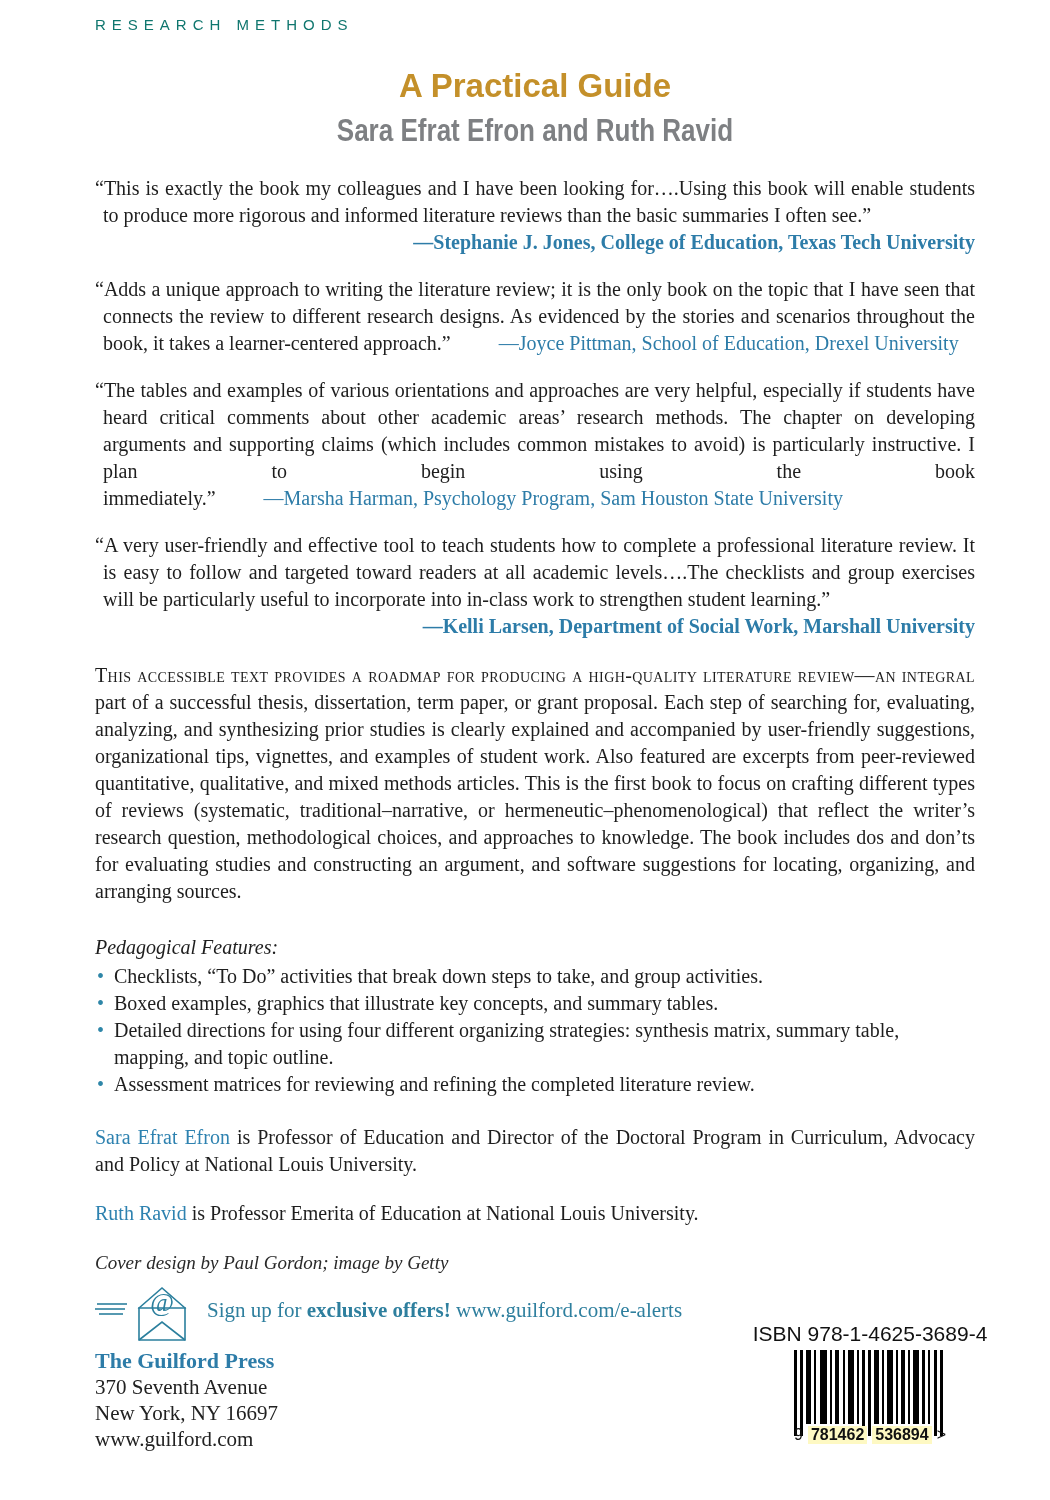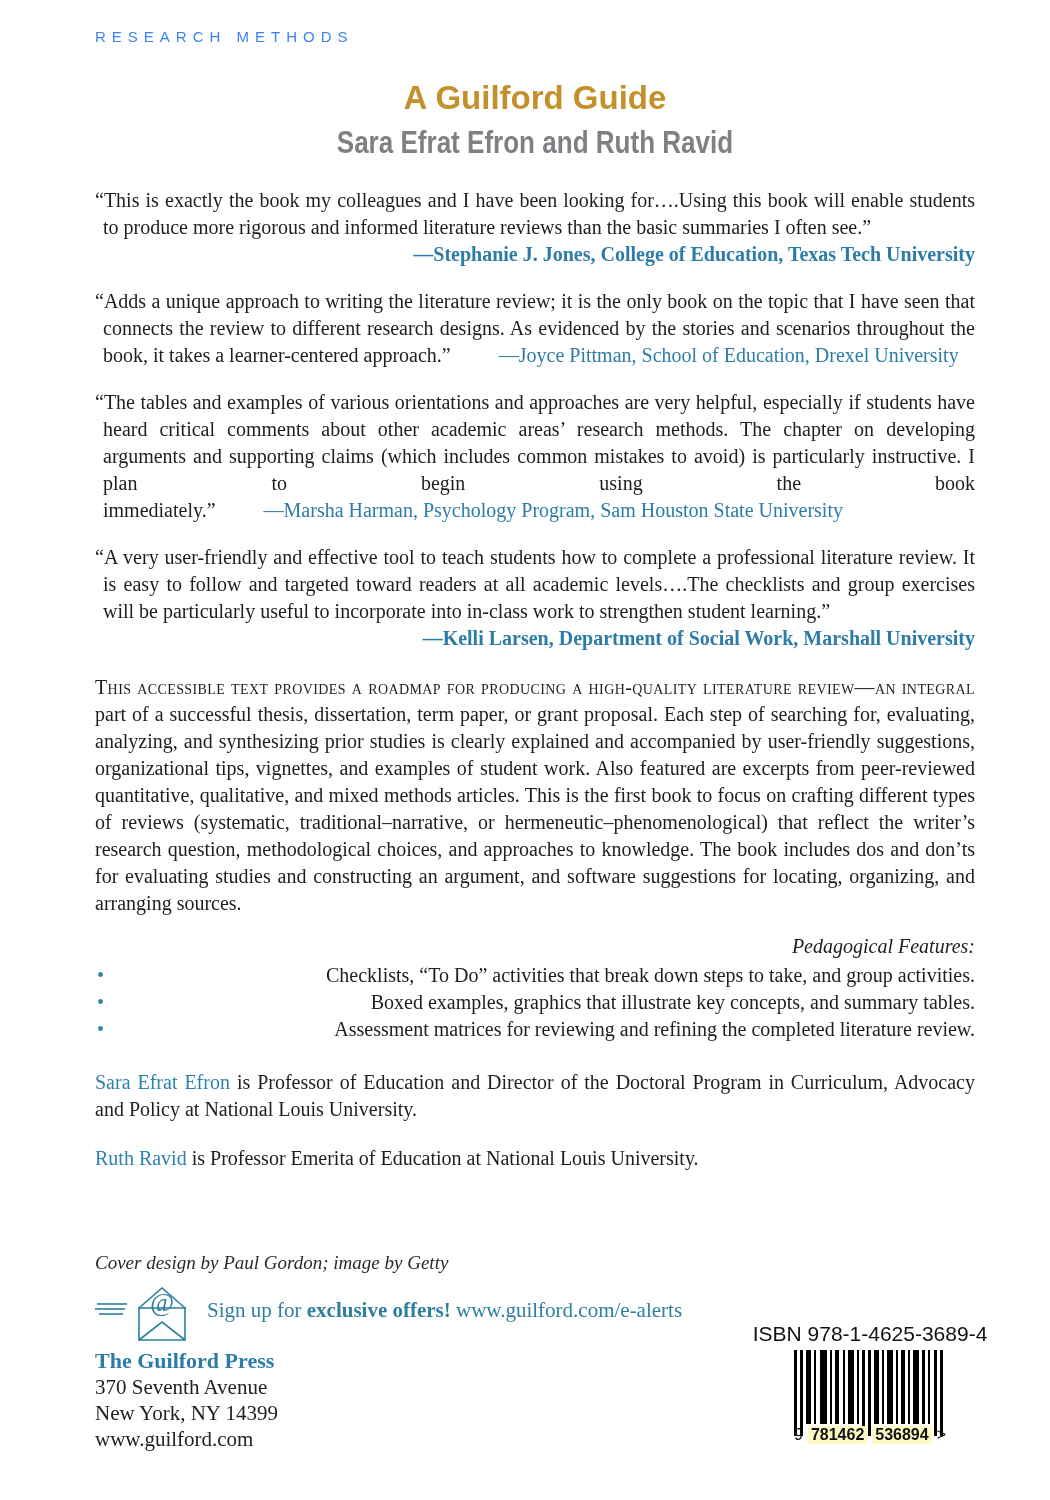--- a/index.html
+++ b/index.html
@@ -10,23 +10,23 @@
     background:#ffffff;
     font-family:"Liberation Serif", serif;
     color:#1e1e1e;
     overflow:hidden;
   }
   .col {
     position:absolute; left:95px; top:0; width:880px;
   }
   
   .kicker {
-    margin-top:28px;
-    font-family:"Liberation Sans", sans-serif;
-    font-size:15px; letter-spacing:6px; color:#3b82f6;
+    margin-top:16px;
+    font-family:"Liberation Sans", sans-serif;
+    font-size:15px; letter-spacing:6px; color:#0f766e;
   }
   
   .header { text-align:center; margin-top:34px; }
   .title {
     display:inline-block; white-space:nowrap;
     font-family:"Liberation Sans", sans-serif;
     font-size:58px; font-weight:400; color:#2e86be;
     transform:scaleX(0.70); transform-origin:50% 50%;
     letter-spacing:1px;
   }
@@ -54,21 +54,21 @@
     font-size:20px; line-height:27px; text-align:right; color:#2d7ca8;font-weight:bold;
   }
   .attr-inline { margin-left:48px; white-space:nowrap; }
   
   .desc {
     margin-top:22px;
     font-size:20px; line-height:27px; text-align:justify;
   }
   .smallcaps { font-variant:small-caps; letter-spacing:0.4px; }
   
-  .features { margin-top:16px; font-size:20px; line-height:27px;text-align:right; }
+  .features { margin-top:29px; font-size:20px; line-height:27px; }
   .features-heading { font-style:italic; }
   .features-list { list-style:none; margin-top:2px; }
   .features-list li { position:relative; padding-left:19px; }
   .features-list li::before {
     content:"•"; position:absolute; left:2px; top:0;
     color:#2e86a8; font-size:20px;
   }
   
   .bios { margin-top:26px;font-family:Liberation Serif, serif; }
   .bio { font-size:20px; line-height:27px; margin-bottom:22px; text-align:justify; }
@@ -103,21 +103,21 @@
 </style>
 </head>
 <body>
 
 <div class="page">
   <div class="col">
 
     <div class="kicker">RESEARCH METHODS</div>
 
     <div class="header">
-      <div class="subtitle">A Guilford Guide</div>
+      <div class="subtitle">A Practical Guide</div>
       <div class="authors-line">
         <span class="authors">Sara Efrat Efron and Ruth Ravid</span>
       </div>
     </div>
 
     <div class="quotes">
 
       <div class="quote-block">
         <p class="quote-text">“This is exactly the book my colleagues and I have been looking for….Using this book will enable students to produce more rigorous and informed literature reviews than the basic summaries I often see.”</p>
         <p class="attr-line">—Stephanie J. Jones, College of Education, Texas Tech University</p>
@@ -138,20 +138,21 @@
 
     </div>
 
     <p class="desc"><span class="smallcaps">This accessible text provides a roadmap for producing a high-quality literature review—an integral</span><span> part of a successful thesis, dissertation, term paper, or grant proposal. Each step of searching for, evaluating, analyzing, and synthesizing prior studies is clearly explained and accompanied by user-friendly suggestions, organizational tips, vignettes, and examples of student work. Also featured are excerpts from peer-reviewed quantitative, qualitative, and mixed methods articles. This is the first book to focus on crafting different types of reviews (systematic, traditional–narrative, or hermeneutic–phenomenological) that reflect the writer’s research question, methodological choices, and approaches to knowledge. The book includes dos and don’ts for evaluating studies and constructing an argument, and software suggestions for locating, organizing, and arranging sources.</span></p>
 
     <div class="features">
       <div class="features-heading">Pedagogical Features:</div>
       <ul class="features-list">
         <li>Checklists, “To Do” activities that break down steps to take, and group activities.</li>
         <li>Boxed examples, graphics that illustrate key concepts, and summary tables.</li>
+        <li>Detailed directions for using four different organizing strategies: synthesis matrix, summary table, mapping, and topic outline.</li>
         <li>Assessment matrices for reviewing and refining the completed literature review.</li>
       </ul>
     </div>
 
     <div class="bios">
       <p class="bio"><span class="bio-name">Sara Efrat Efron</span><span> is Professor of Education and Director of the Doctoral Program in Curriculum, Advocacy and Policy at National Louis University.</span></p>
       <p class="bio"><span class="bio-name">Ruth Ravid</span><span> is Professor Emerita of Education at National Louis University.</span></p>
     </div>
 
   </div>
@@ -171,21 +172,21 @@
         </g>
         <text x="67" y="25" text-anchor="middle" font-family="Liberation Serif, serif" font-style="italic" font-size="26" fill="#2b7f9d">@</text>
       </svg>
     </div>
     <div class="ealerts-text"><span>Sign up for </span><b>exclusive offers!</b><span> www.guilford.com/e-alerts</span></div>
   </div>
 
   <div class="publisher">
     <div class="publisher-name">The Guilford Press</div>
     <div class="pub-line">370 Seventh Avenue</div>
-    <div class="pub-line">New York, NY 14399</div>
+    <div class="pub-line">New York, NY 16697</div>
     <div class="pub-line">www.guilford.com</div>
   </div>
 
   <div class="isbn-block">
     <div class="isbn-label">ISBN 978-1-4625-3689-4</div>
     <div class="barcode-wrap">
       <svg width="152" height="86" viewBox="0 0 152 86">
         <g fill="#000000">
           <rect x="0" y="0" width="3" height="86"></rect>
           <rect x="6" y="0" width="3" height="86"></rect>

